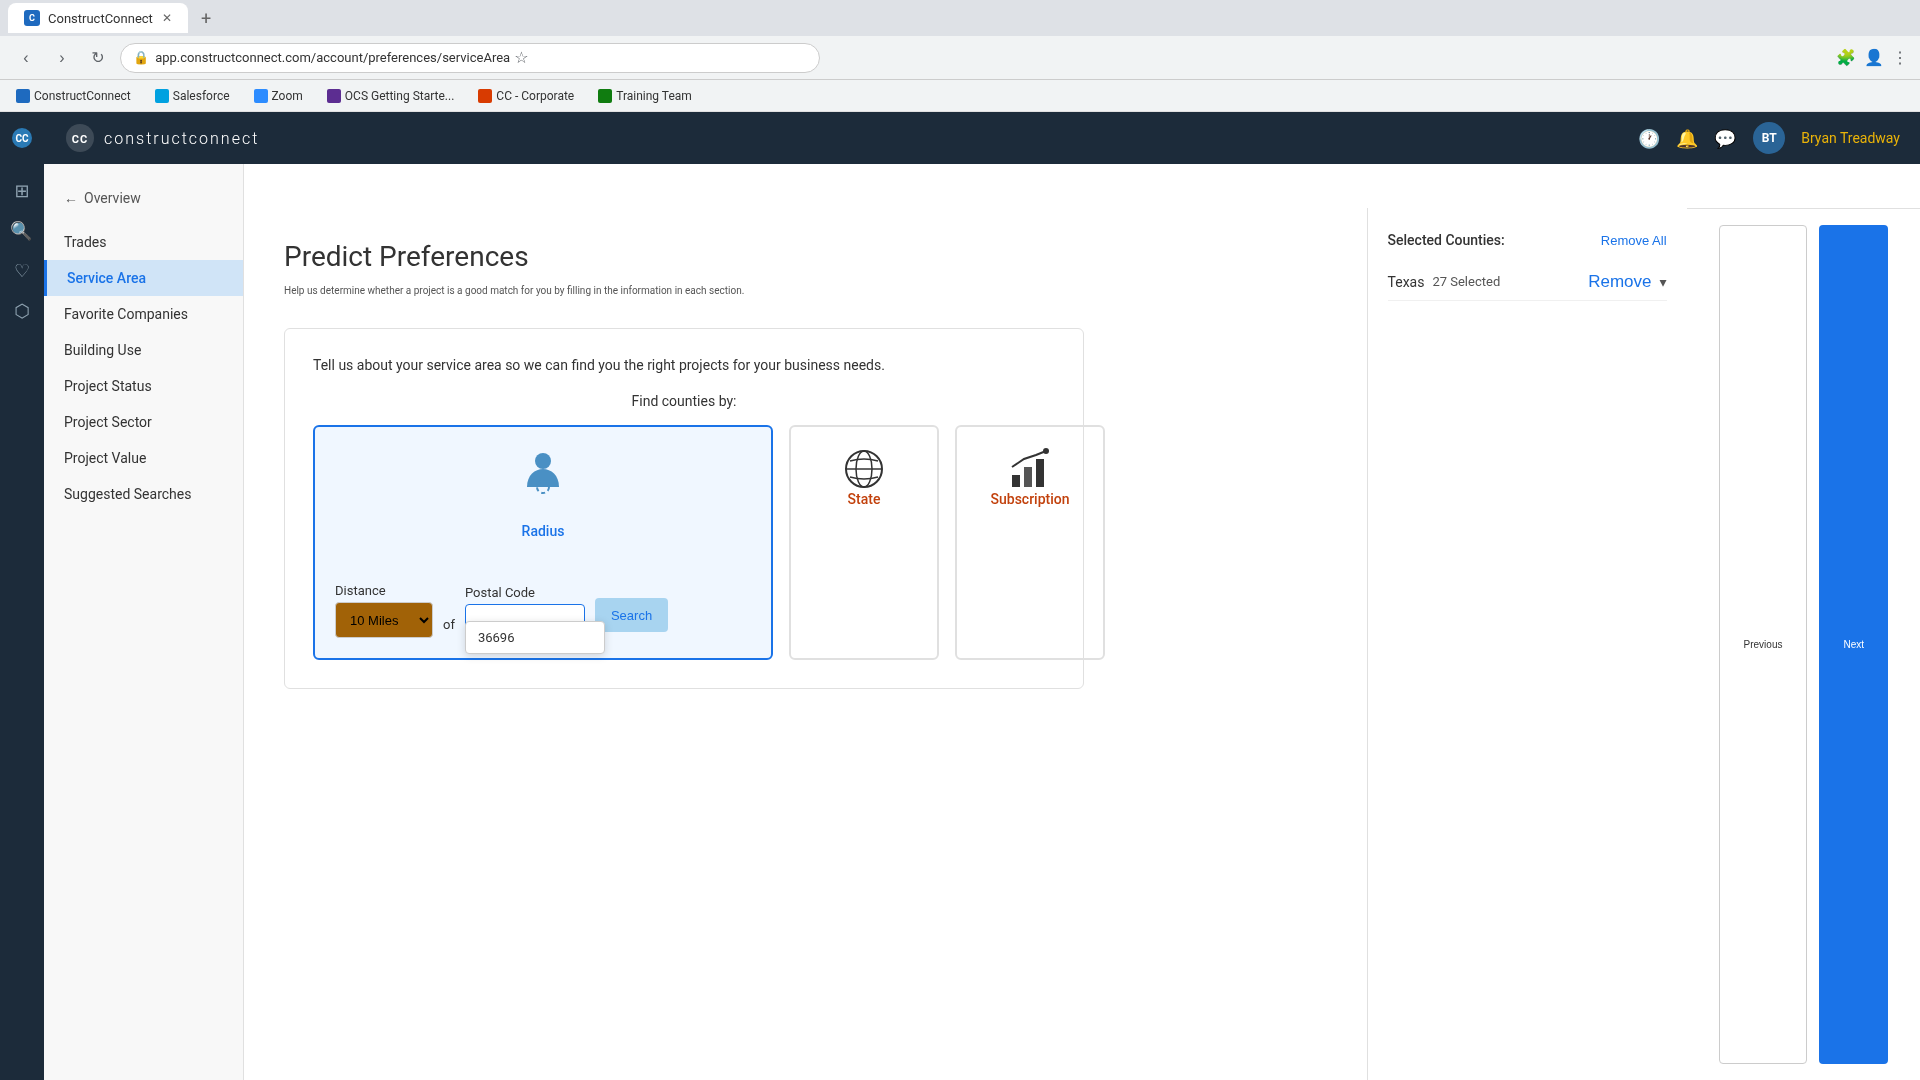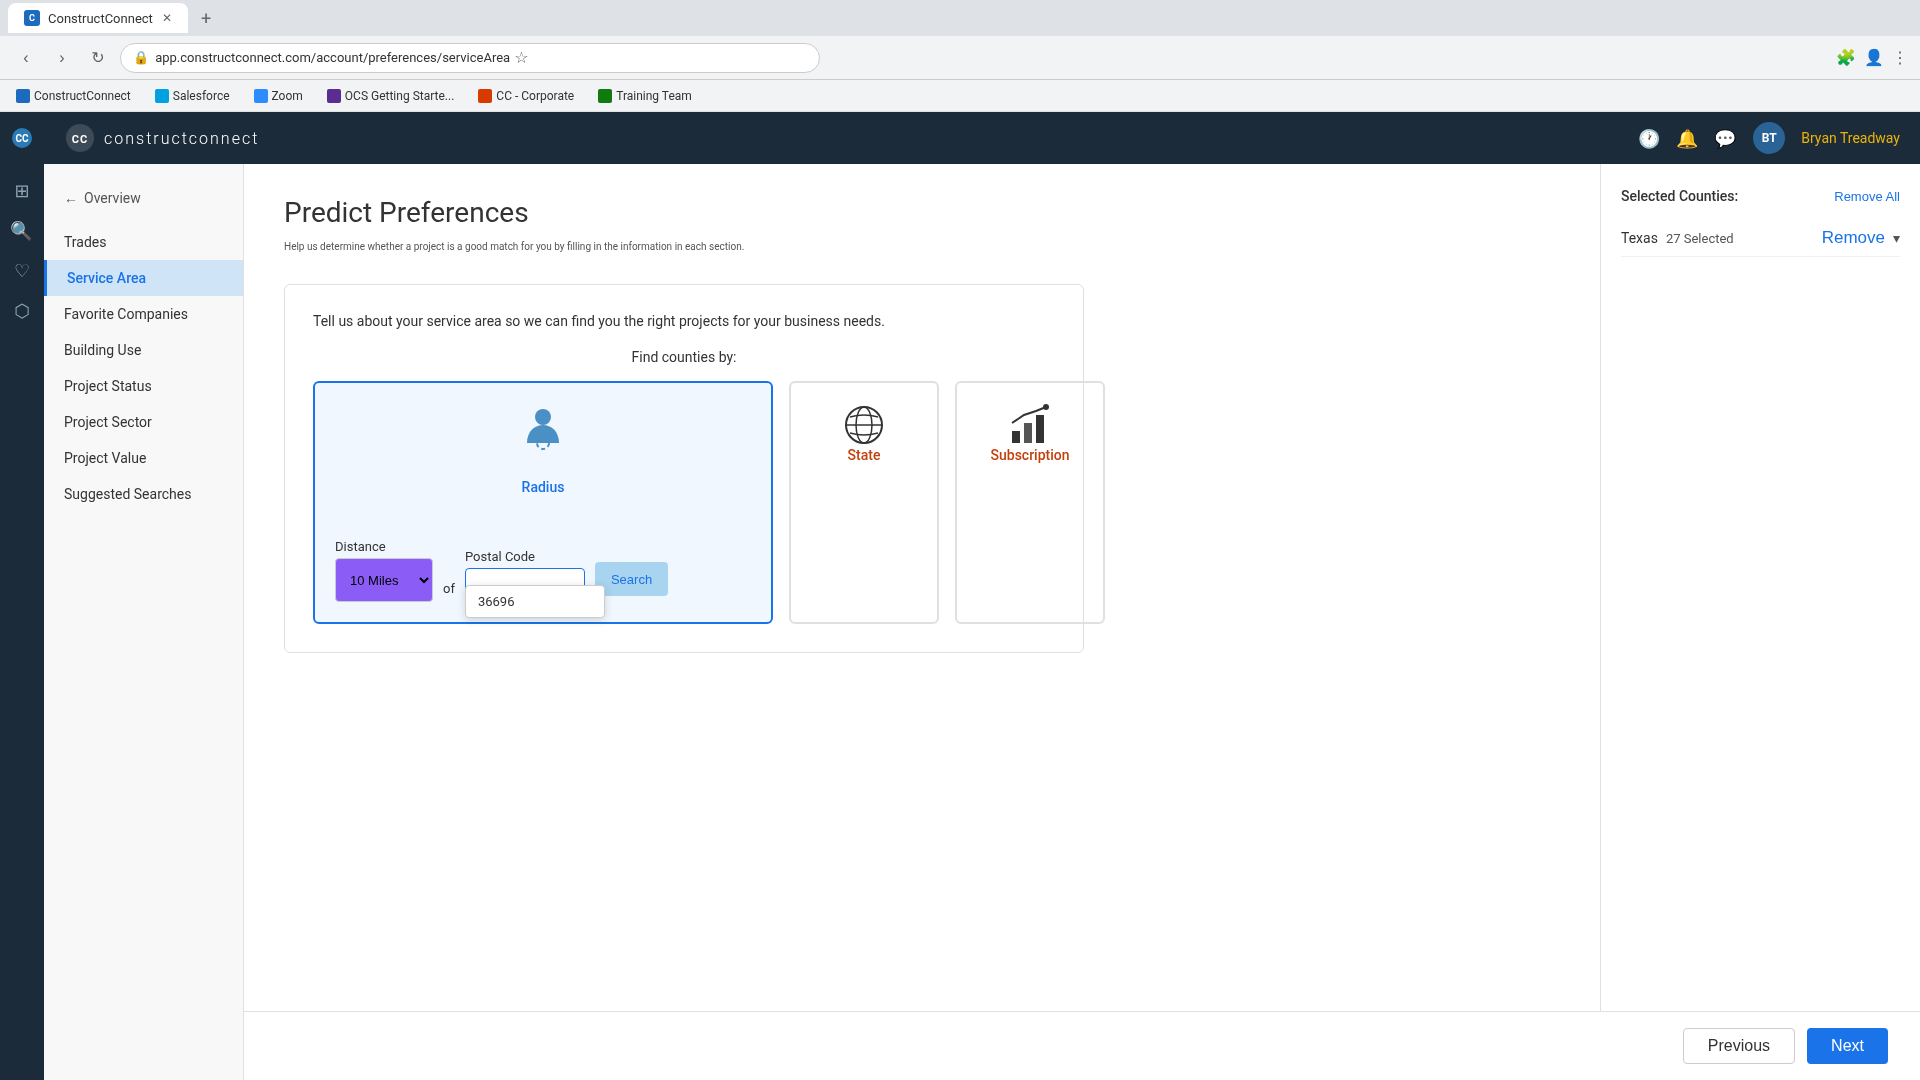--- a/index.html
+++ b/index.html
@@ -67,21 +67,21 @@
     .options-row { display: flex; gap: 16px; }
 
     .option-card { border: 2px solid #e0e0e0; border-radius: 6px; padding: 20px 24px; display: flex; flex-direction: column; align-items: center; gap: 8px; cursor: pointer; min-width: 160px; flex: 1; }
     .option-card.selected { border-color: #1a73e8; background: #f0f7ff; }
     .option-label { font-size: 14px; color: #c2410c; font-weight: 500; }
 
     
     .radius-form { display: flex; align-items: center; gap: 10px; margin-top: 12px; flex-wrap: wrap; }
     .form-label { font-size: 13px; color: #333; margin-bottom: 4px; }
     .form-group { display: flex; flex-direction: column; }
-    .distance-select { padding: 6px 10px; border: 1px solid #ccc; border-radius: 4px; font-size: 13px; background: #8b5cf6; height: 44px; }
+    .distance-select { padding: 6px 10px; border: 1px solid #ccc; border-radius: 4px; font-size: 13px; background: #a16207; height: 36px; }
     .of-text { font-size: 13px; color: #333; margin-top: 16px; }
     .postal-input { padding: 6px 10px; border: 1px solid #1a73e8; border-radius: 4px; font-size: 13px; width: 120px; height: 34px; outline: none; }
     .search-btn { padding: 6px 16px; background: #a8d4f0; border: none; border-radius: 4px; font-size: 13px; color: #1a73e8; cursor: pointer; height: 34px; }
 
     
     .dropdown-suggestion { position: relative; }
     .suggestion-list { position: absolute; top: 36px; left: 0; width: 140px; background: white; border: 1px solid #ccc; border-radius: 4px; box-shadow: 0 2px 8px rgba(0,0,0,0.15); z-index: 10; }
     .suggestion-item { padding: 8px 12px; font-size: 13px; color: #333; cursor: pointer; }
 
     
@@ -92,21 +92,21 @@
 
     .county-row { display: flex; align-items: center; justify-content: space-between; padding: 8px 0; border-bottom: 1px solid #f0f0f0; }
     .county-name { font-size: 14px; color: #333; }
     .county-count { font-size: 13px; color: #555; margin-left: 8px; }
     .county-actions { display: flex; align-items: center; gap: 8px; }
     .remove-btn { font-size: 17px; color: #1a73e8; cursor: pointer; background: none; border: none; }
     .expand-btn { color: #555; cursor: pointer; font-size: 14px; }
 
     
     .bottom-nav { display: flex; justify-content: flex-end; gap: 12px; padding: 16px 32px; border-top: 1px solid #e0e0e0; background: white; }
-    .nav-btn-action { padding: 8px 24px; border-radius: 4px; font-size: 16px; cursor: pointer; font-weight: 500; }
+    .nav-btn-action { padding: 8px 24px; border-radius: 4px; font-size: 10px; cursor: pointer; font-weight: 500; }
     .prev-btn { background: white; border: 1px solid #ccc; color: #333; }
     .next-btn { background: #1a73e8; border: none; color: white; }
     .radius-selected-card { border: 2px solid #1a73e8; border-radius: 6px; background: white; padding: 20px; min-width: 440px; }
 
     .full-option-card { display: flex; flex-direction: column; align-items: center; padding: 20px; border: 2px solid #e0e0e0; border-radius: 6px; cursor: pointer; width: 150px; flex-shrink: 0; }
   </style>
 </head>
 <body>
 
 <div class="browser-chrome" style="display:flex; flex-direction:column;">
@@ -223,21 +223,21 @@
             <span>Project Sector</span>
           </div>
           <div class="sidebar-item">
             <span>Project Value</span>
           </div>
           <div class="sidebar-item">
             <span>Suggested Searches</span>
           </div>
         </div>
 
-        <div style="flex:1; display:flex; flex-direction:column; overflow:hidden;">
+        <div style="flex:1; display:flex; flex-direction:row; overflow:hidden;margin-top:44px;">
           <div style="flex:1; display:flex; overflow:hidden;">
 
             <div class="main-content" style="flex:1;">
               <h1 class="page-title">Predict Preferences</h1>
               <p class="page-subtitle">Help us determine whether a project is a good match for you by filling in the information in each section.</p>
 
               <div class="content-card">
                 <p class="card-header">Tell us about your service area so we can find you the right projects for your business needs.</p>
                 <p class="find-by-label">Find counties by:</p>
 
@@ -306,21 +306,21 @@
               </div>
             </div>
 
             <div class="right-panel">
               <div class="selected-counties-header">
                 <span class="selected-counties-title">Selected Counties:</span>
                 <button class="remove-all-btn">Remove All</button>
               </div>
 
               <div class="county-row">
-                <div style="display:flex; align-items:center;">
+                <div style="display:flex; align-items:flex-start;">
                   <span class="county-name">Texas</span>
                   <span class="county-count">27 Selected</span>
                 </div>
                 <div class="county-actions">
                   <button class="remove-btn">Remove</button>
                   <span class="expand-btn">▾</span>
                 </div>
               </div>
             </div>
 

